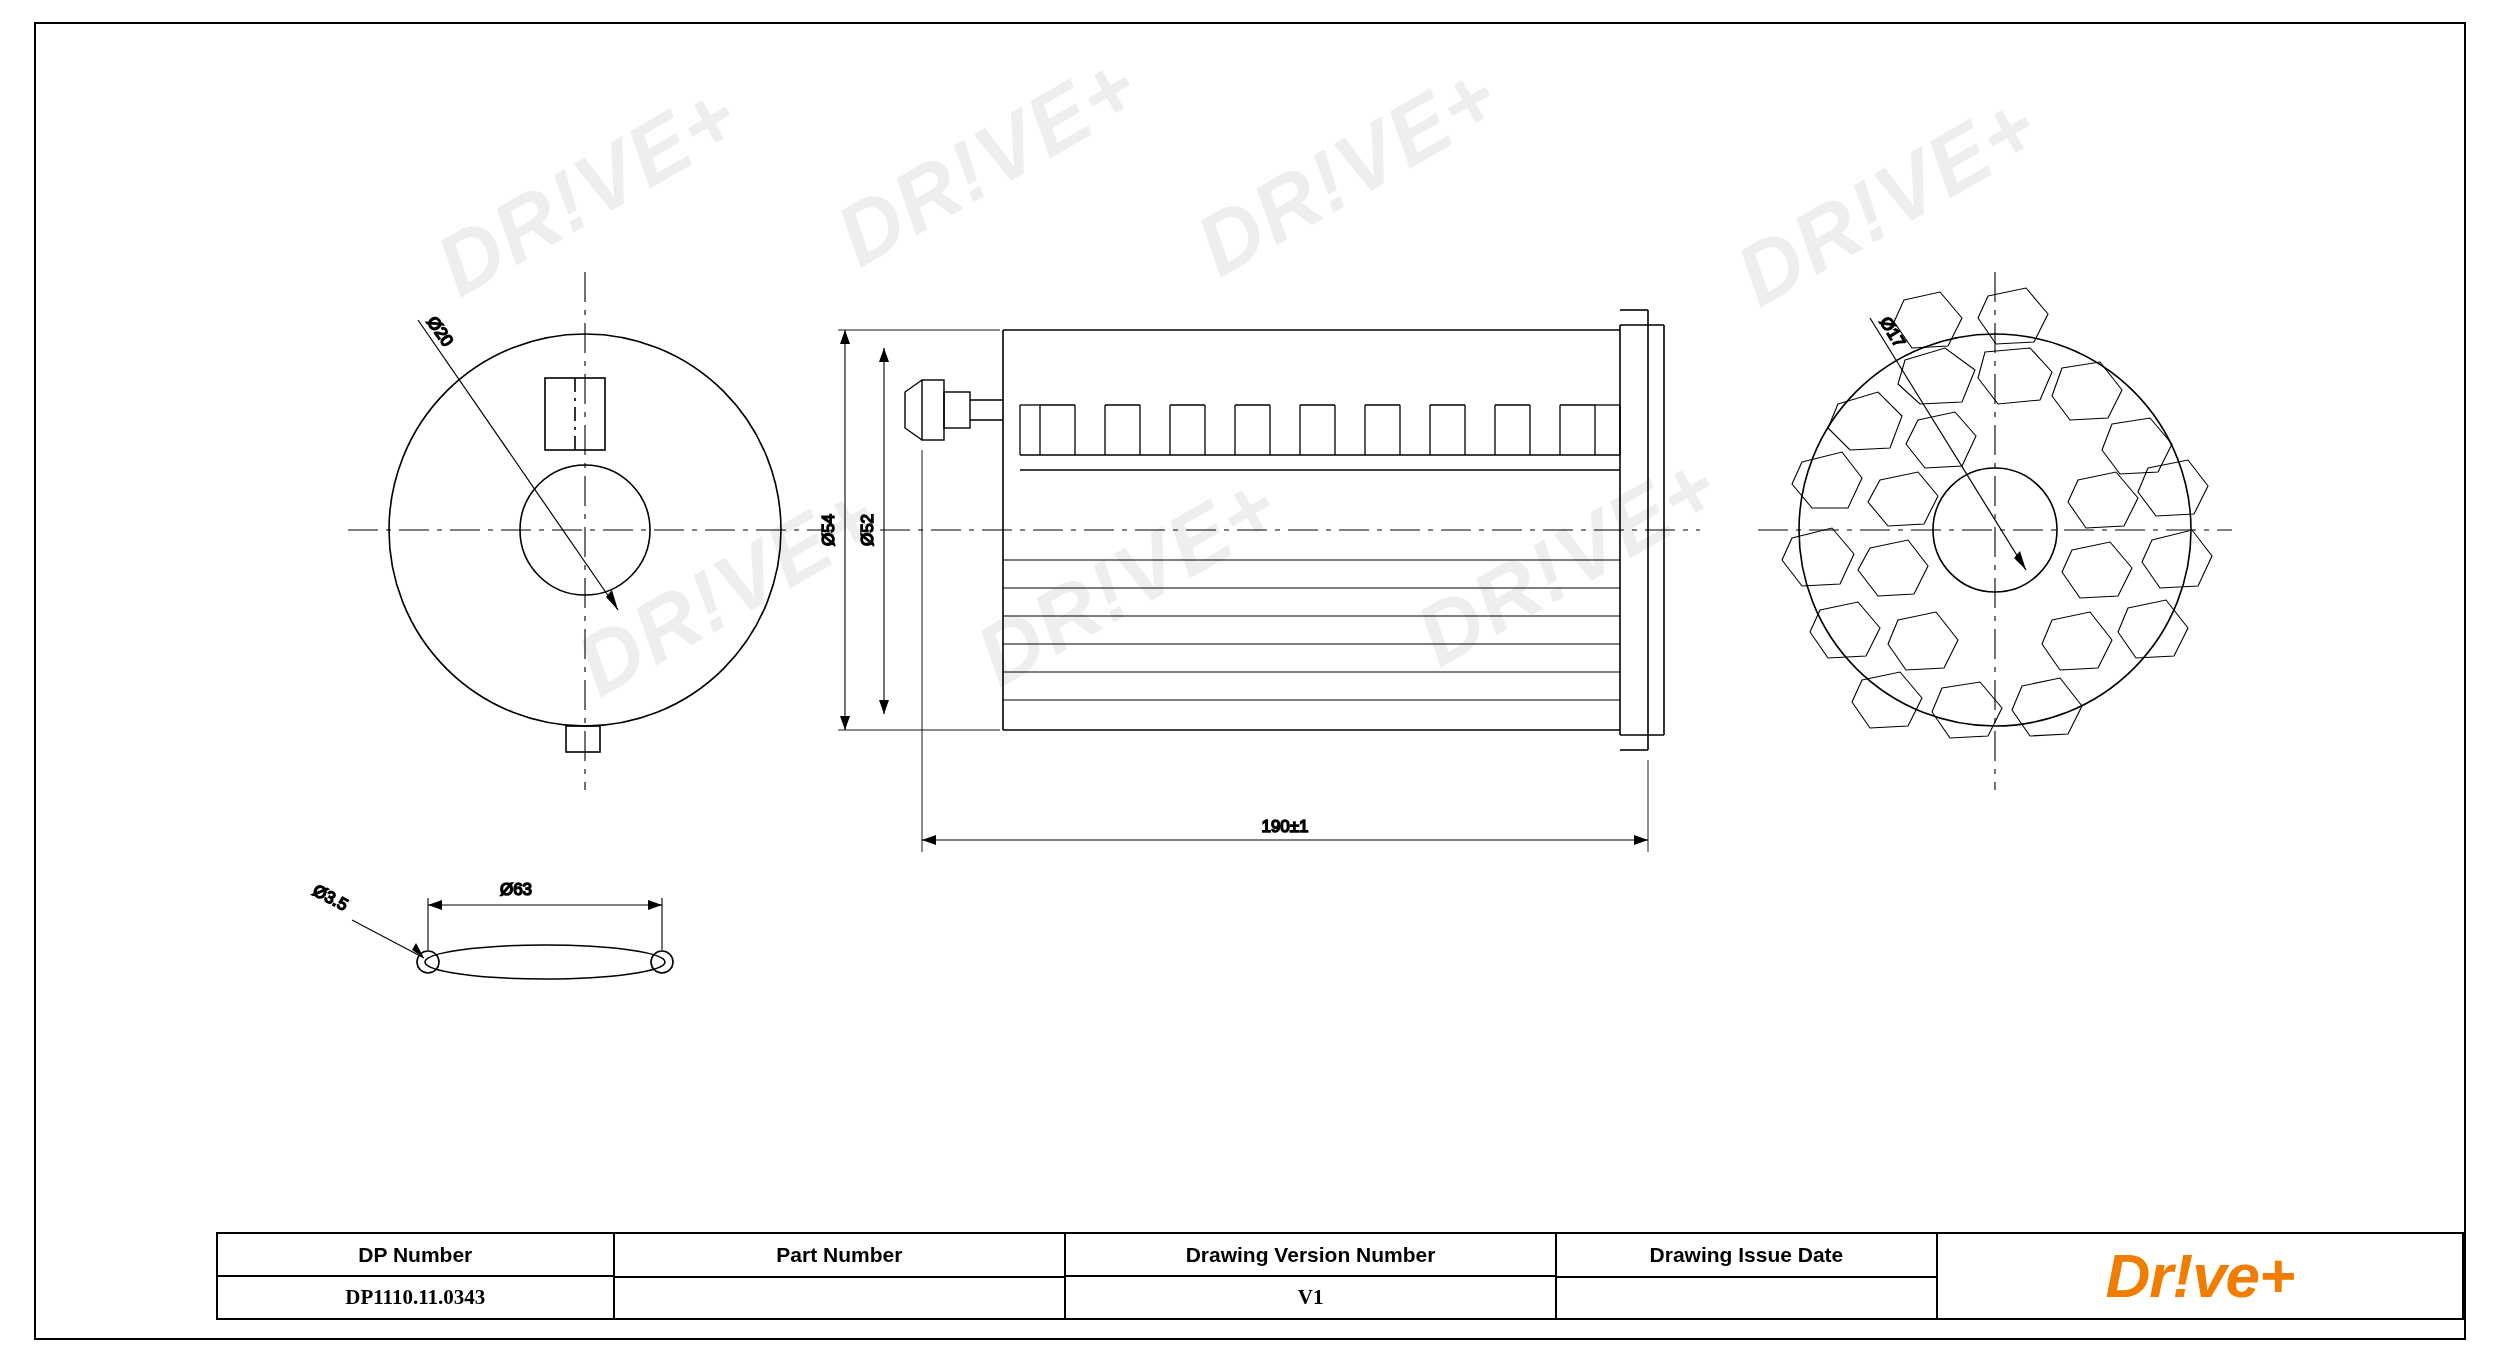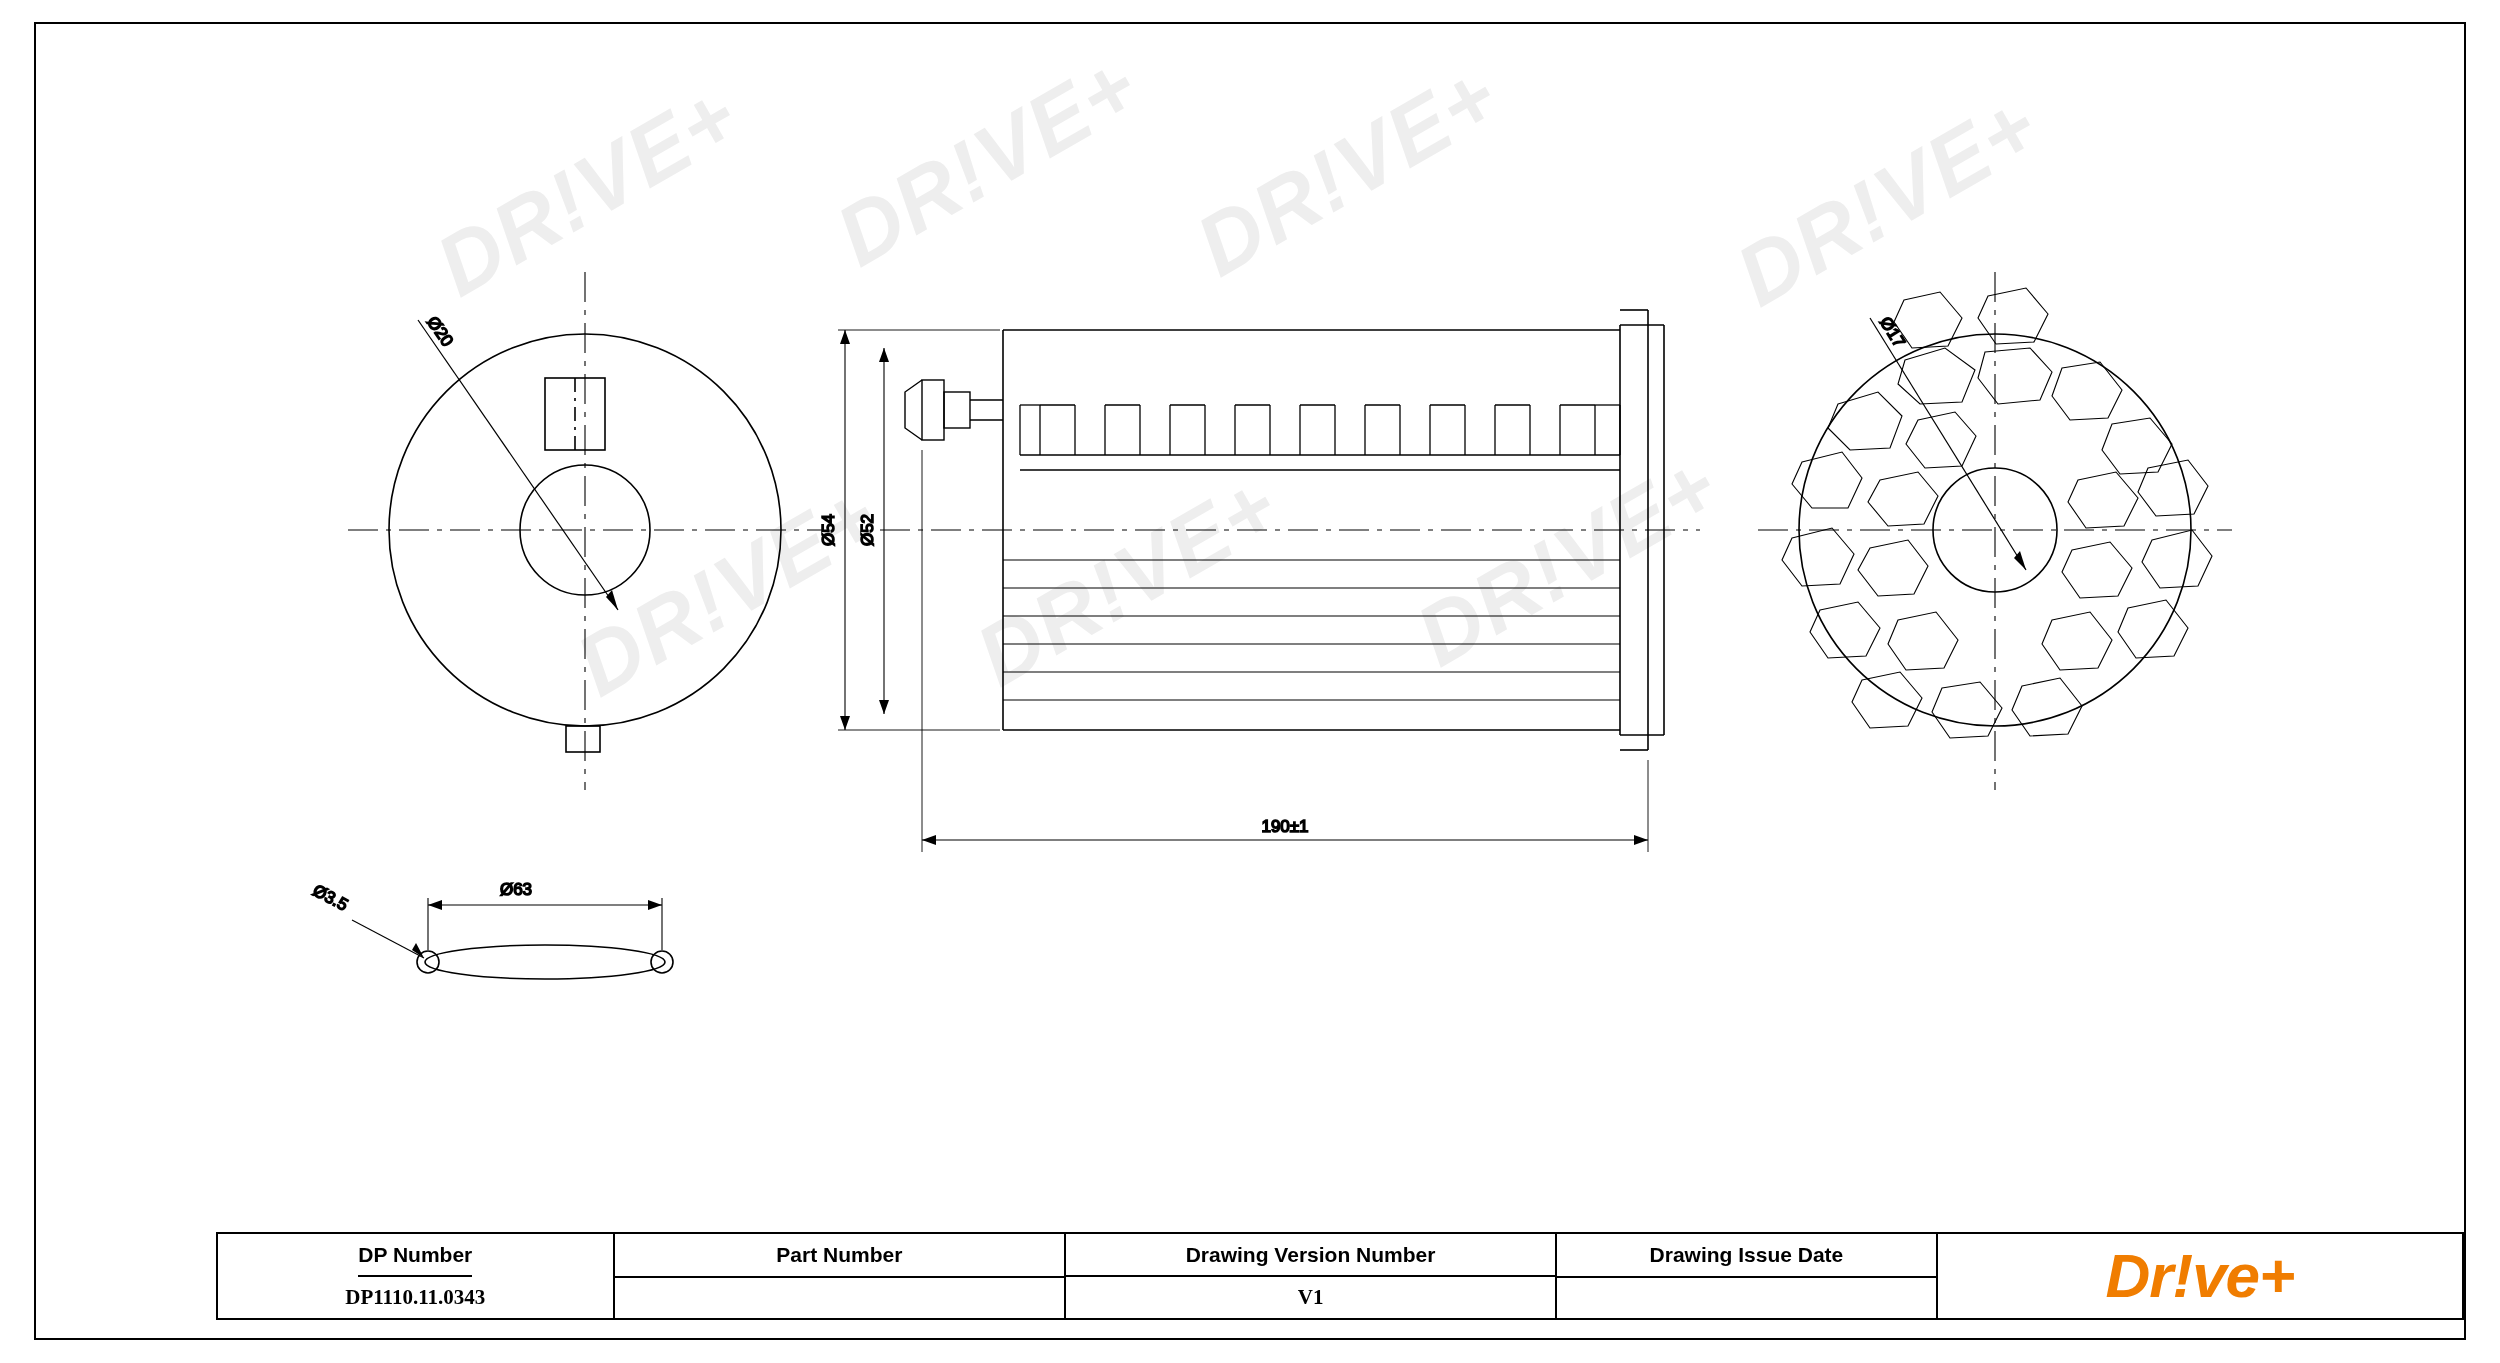--- a/index.html
+++ b/index.html
@@ -8,21 +8,21 @@
   .border-frame{position:absolute;left:34px;top:22px;width:2432px;height:1318px;border:2px solid #000;box-sizing:border-box;}
   svg.draw{position:absolute;left:0;top:0;width:2500px;height:1363px;}
   .wm{position:absolute;font-family:"Liberation Sans",sans-serif;font-weight:bold;font-style:italic;color:#eeeeee;font-size:86px;letter-spacing:2px;transform:rotate(-30deg);transform-origin:left top;user-select:none;white-space:nowrap;}
   .dimtext{font-family:"Liberation Sans",sans-serif;font-size:17px;fill:#000;}
   
   #titleblock{position:absolute;left:216px;top:1232px;width:2248px;height:88px;border:2px solid #000;box-sizing:border-box;display:flex;}
   .tb-col{display:flex;flex-direction:column;border-right:2px solid #000;box-sizing:border-box;}
   .tb-col:last-child{border-right:none;}
   .tb-head{height:44px;display:flex;align-items:center;justify-content:center;border-bottom:2px solid #000;font-size:21px;font-weight:bold;box-sizing:border-box;}
   .tb-val{height:42px;display:flex;align-items:center;justify-content:center;font-size:21px;font-weight:bold;box-sizing:border-box;font-family:Liberation Serif, serif;}
-  .c1{width:404px;align-items:center;}.c2{width:460px;}.c3{width:500px;}.c4{width:388px;}
+  .c1{width:404px;}.c2{width:460px;}.c3{width:500px;}.c4{width:388px;}
   .logo-cell{width:534px;display:flex;align-items:center;justify-content:center;}
   .logo{font-family:"Liberation Sans",sans-serif;font-weight:bold;font-style:italic;font-size:62px;color:#f07d00;letter-spacing:-1px;line-height:1;white-space:nowrap;}
 </style>
 </head>
 <body>
 
 <div id="sheet">
 
   <div class="border-frame"></div>
 

